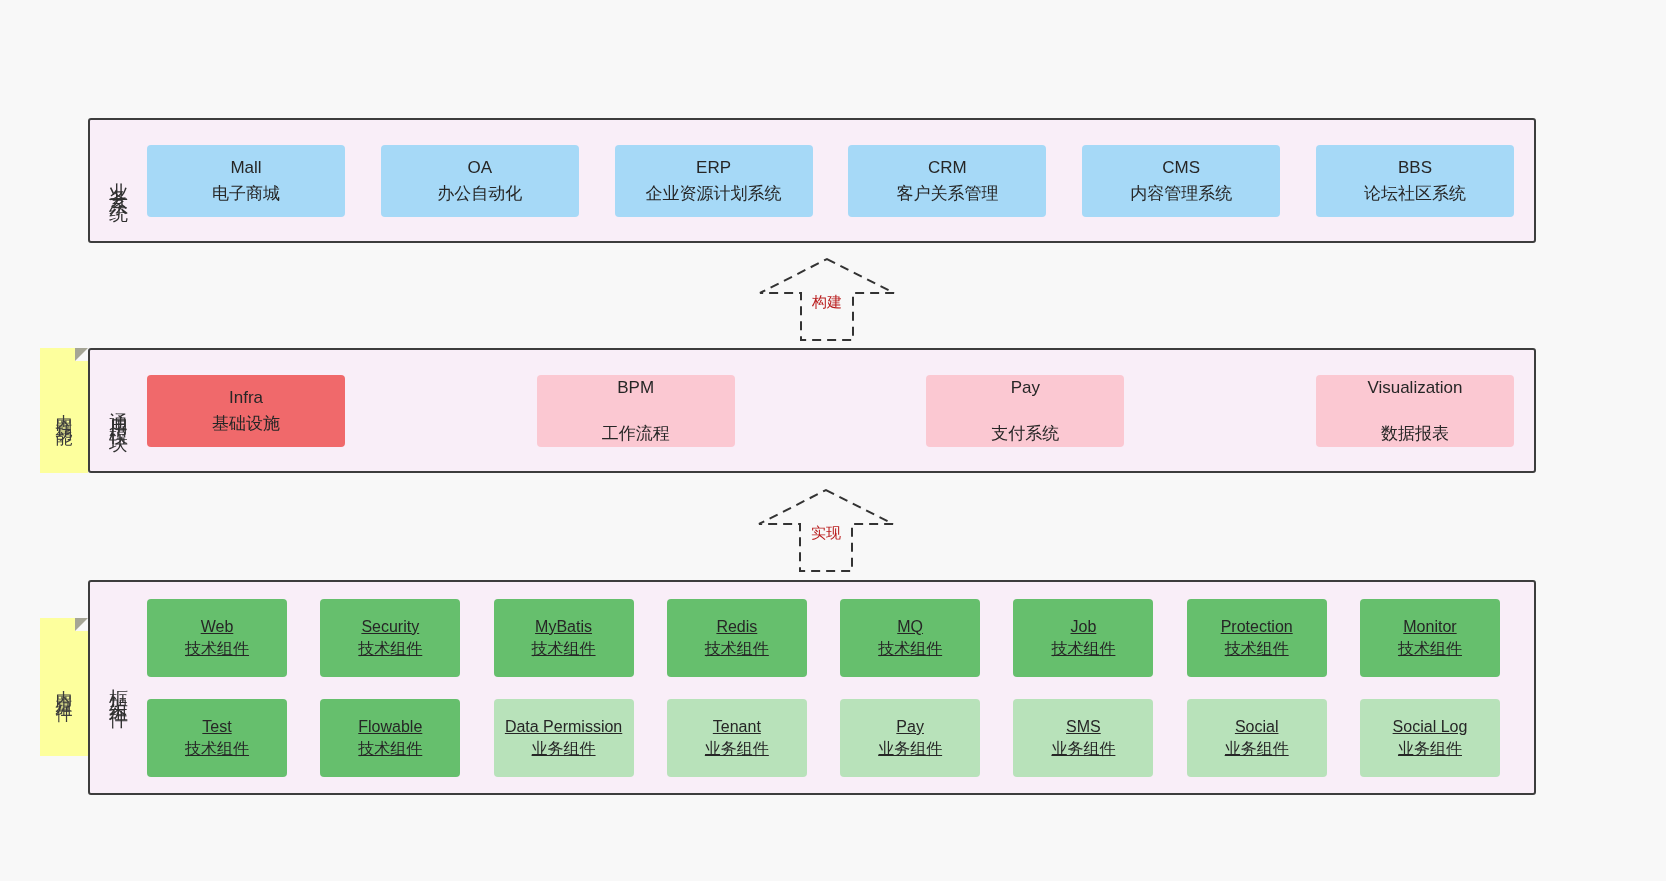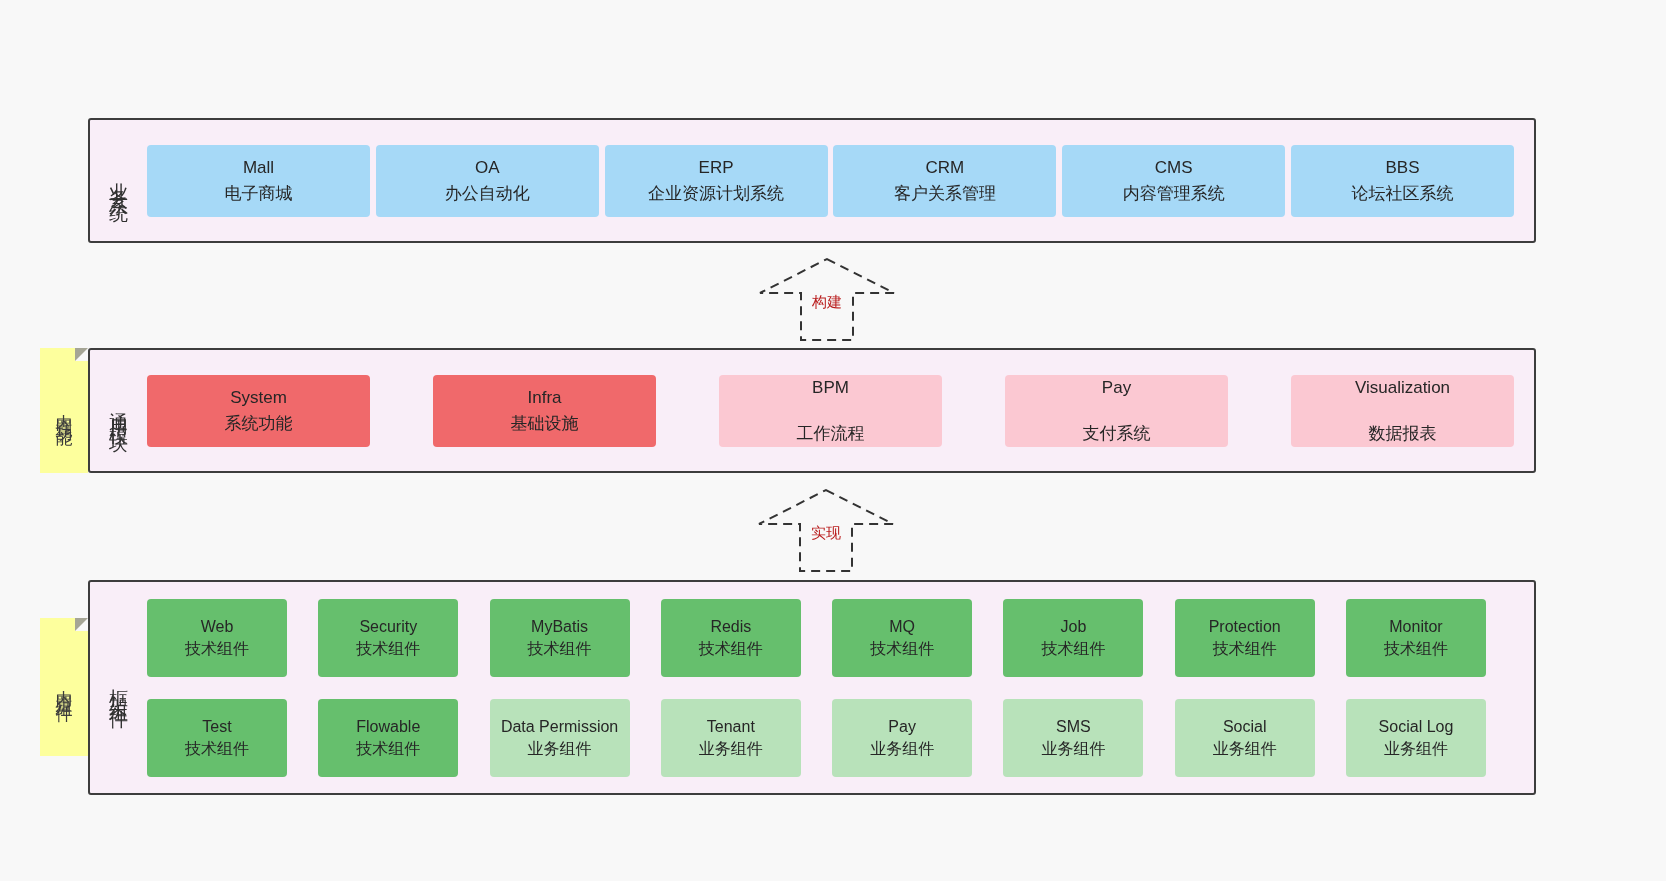--- a/index.html
+++ b/index.html
@@ -39,38 +39,39 @@
     flex:0 0 57px;
   }
 
   .row-6 {
     flex:1;
     display:flex;
     justify-content:space-between;
     padding-right:20px;
   }
   .bigbox {
-    width:223px;
+    width:198px;
     height:72px;
     border-radius:4px;
     display:flex;
     flex-direction:column;
     justify-content:center;
     align-items:center;
     text-align:center;
     font-size:17px;
     line-height:1.5;
   }
 
   .rows {
     flex:1;
     display:flex;
     flex-direction:column;
     gap:22px;
-    padding-right:48px;
+    padding-right:34px;
+    text-decoration:underline;
   }
   .row-8 {
     display:flex;
     justify-content:space-between;
   }
   .smallbox {
     width:140px;
     height:78px;
     border-radius:4px;
     display:flex;
@@ -172,24 +173,20 @@
     <path d="M70 3 L137 37 H96 V84 H44 V37 H3 Z" fill="none" stroke="#333333" stroke-width="2" stroke-dasharray="9 6"></path>
   </svg>
   <span class="arrow-label">构建</span>
 </div>
 
 <div class="sticky sticky-mid">内置功能</div>
 <div class="layer layer-mid">
   <div class="v-label">通用模块</div>
   <div class="row-6">
     <div class="bigbox c-red">
-      <div>System</div>
-      <div>系统功能</div>
-    </div>
-    <div class="bigbox c-red">
       <div>Infra</div>
       <div>基础设施</div>
     </div>
     <div class="bigbox c-pink">
       <div>BPM</div>
       <div>工作流程</div>
     </div>
     <div class="bigbox c-pink">
       <div>Pay</div>
       <div>支付系统</div>

